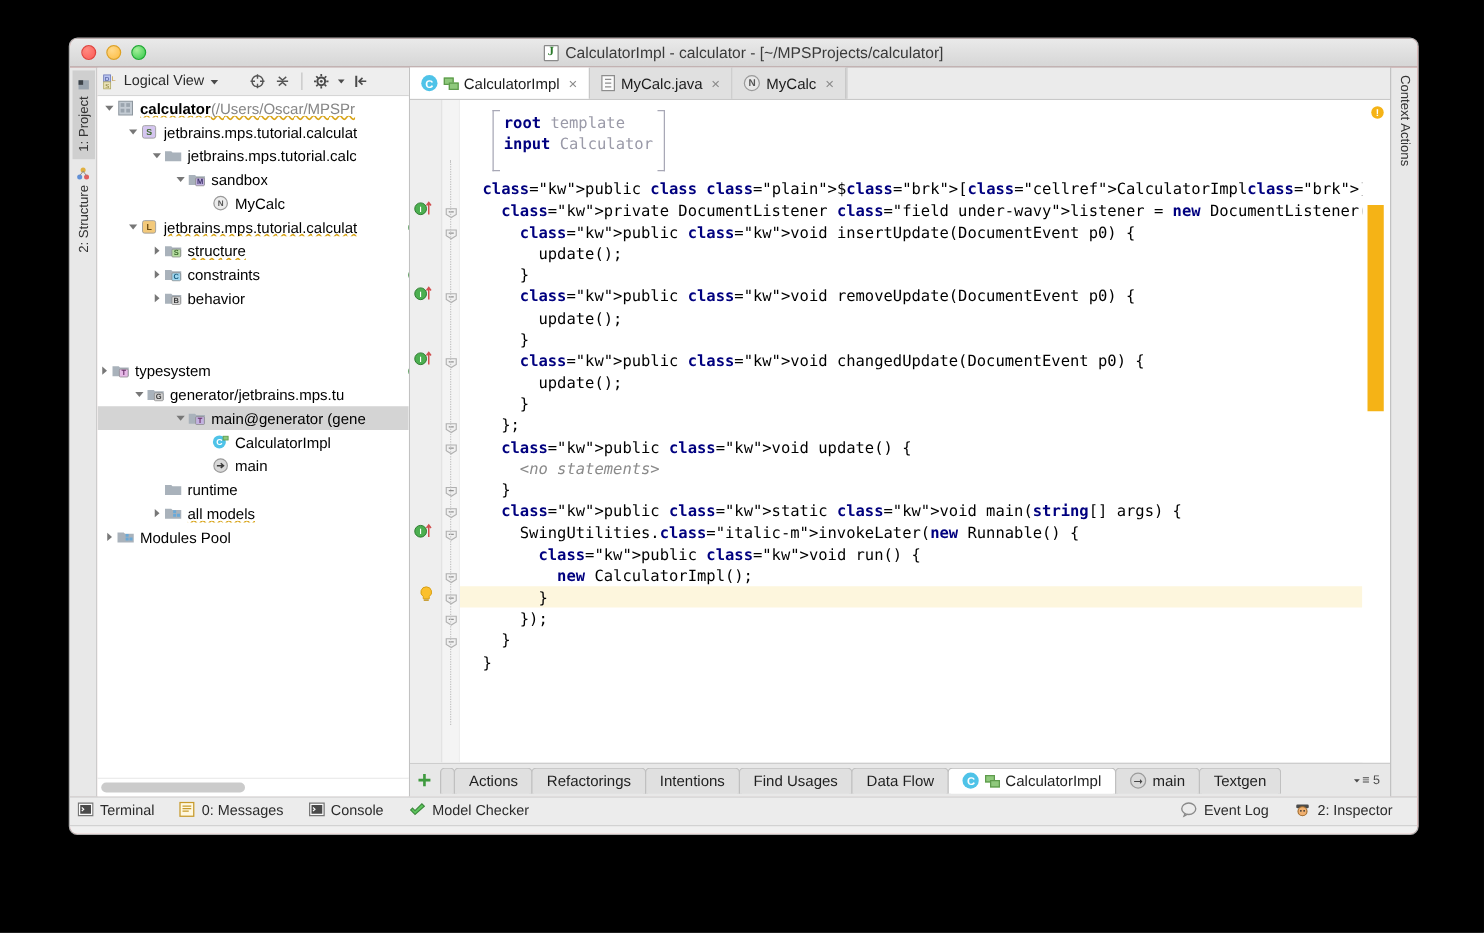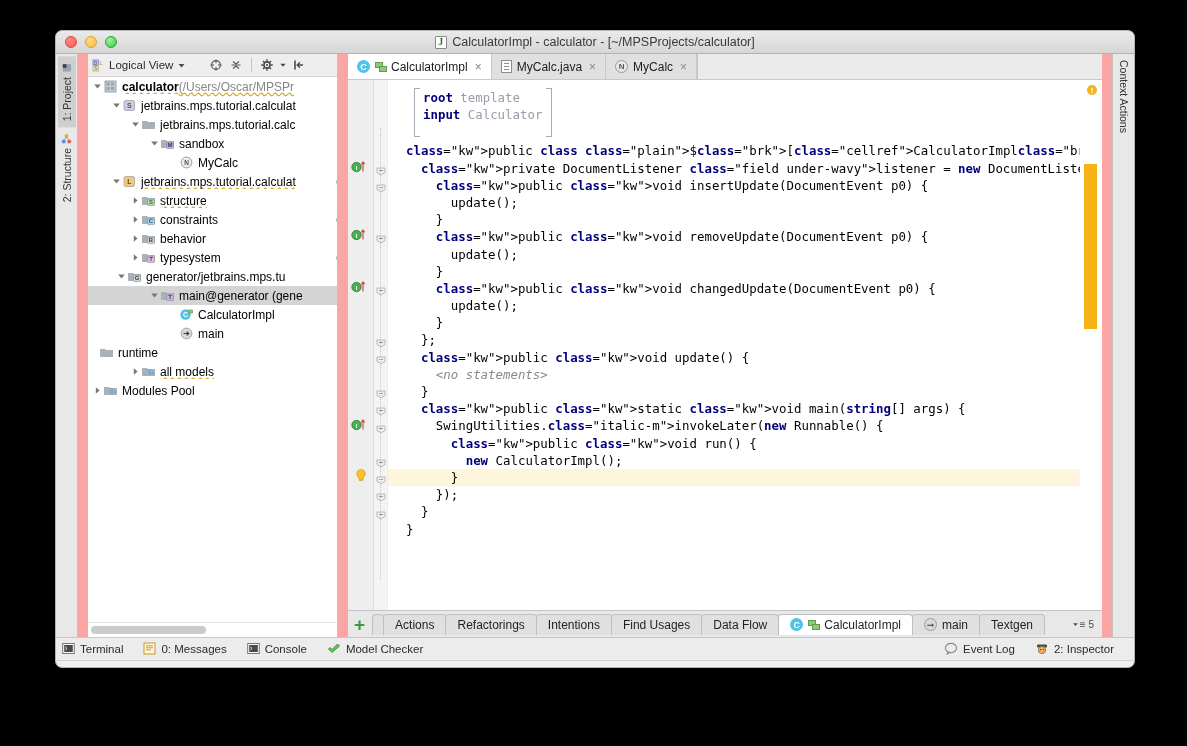--- a/index.html
+++ b/index.html
@@ -46,21 +46,21 @@
   }
   .mps-icon {
     width: 12px; height: 13px; background:#fff; border:1px solid #8a8a8a;
     border-radius:1px; position:relative; display:inline-block;
   }
   .mps-icon::after{
     content:"J"; position:absolute; left:2px; top:-1px; font-size:10px;
     font-weight:bold; color:#2b7a2b; font-family:"Liberation Serif",serif;
   }
   
-  #body { display:flex; height: 583px; gap: 10px; }
+  #body { display:flex; height: 583px; }
   
   #left-strip {
     width: 22px; background:#e8e8e8; border-right:1px solid #c2c2c2;
     display:flex; flex-direction:column; align-items:center;
     padding-top: 2px;
   }
   .vtab {
     writing-mode: vertical-rl; transform: rotate(180deg);
     font-size: 10.5px; color:#333; padding: 6px 3px;
     display:flex; align-items:center; gap:4px;
@@ -405,21 +405,21 @@
                   <path d="M2.8 1.2 L2.8 7.8 L6.6 4.5 Z" fill="#777"></path>
                 </svg>
               </span>
               <span class="ticon"><svg width="15" height="15" viewBox="0 0 15 15">
                   <path d="M1 4 L1 12 L14 12 L14 5 L7 5 L6 4 Z" fill="#a9b2bb"></path>
                   <rect x="6.5" y="6.3" width="7" height="6.3" rx="0.8" fill="#d8d8d8" stroke="#8a8a8a" stroke-width="0.6"></rect>
                   <text x="10" y="11.4" font-size="6" text-anchor="middle" fill="#3a3a3a" font-family="Liberation Sans" font-weight="bold">B</text>
                 </svg></span>
               <span class="tlabel">behavior</span>
             </div>
-            <div class="trow" style="padding-left: 42px;">
+            <div class="trow" style=" margin-top: 39px;">
               <span class="tarrow">
                 <svg width="9" height="9" viewBox="0 0 9 9">
                   <path d="M2.8 1.2 L2.8 7.8 L6.6 4.5 Z" fill="#777"></path>
                 </svg>
               </span>
               <span class="ticon"><svg width="15" height="15" viewBox="0 0 15 15">
                   <path d="M1 4 L1 12 L14 12 L14 5 L7 5 L6 4 Z" fill="#a9b2bb"></path>
                   <rect x="6.5" y="6.3" width="7" height="6.3" rx="0.8" fill="#e6b8e6" stroke="#8a8a8a" stroke-width="0.6"></rect>
                   <text x="10" y="11.4" font-size="6" text-anchor="middle" fill="#6a2f6a" font-family="Liberation Sans" font-weight="bold">T</text>
                 </svg></span>
@@ -466,21 +466,21 @@
               <span class="tlabel">CalculatorImpl</span>
             </div>
             <div class="trow" style="padding-left: 80px;">
               <span class="tarrow"></span>
               <span class="ticon"><svg width="15" height="15" viewBox="0 0 15 15">
                   <circle cx="7.5" cy="7.5" r="5.4" fill="#d9d9d9" stroke="#9a9a9a" stroke-width="0.9"></circle>
                   <path d="M4.5 7.5 H9.5 M7.6 5.6 L9.8 7.5 L7.6 9.4" stroke="#3a3a3a" stroke-width="1.2" fill="none"></path>
                 </svg></span>
               <span class="tlabel">main</span>
             </div>
-            <div class="trow" style="">
+            <div class="trow" style="padding-left: 42px;">
               <span class="tarrow"></span>
               <span class="ticon"><svg width="15" height="15" viewBox="0 0 15 15">
                   <path d="M1 4 L1 12 L14 12 L14 5 L7 5 L6 4 Z" fill="#a9b2bb"></path>
                 </svg></span>
               <span class="tlabel">runtime</span>
             </div>
             <div class="trow" style="padding-left: 42px;">
               <span class="tarrow">
                 <svg width="9" height="9" viewBox="0 0 9 9">
                   <path d="M2.8 1.2 L2.8 7.8 L6.6 4.5 Z" fill="#777"></path>

